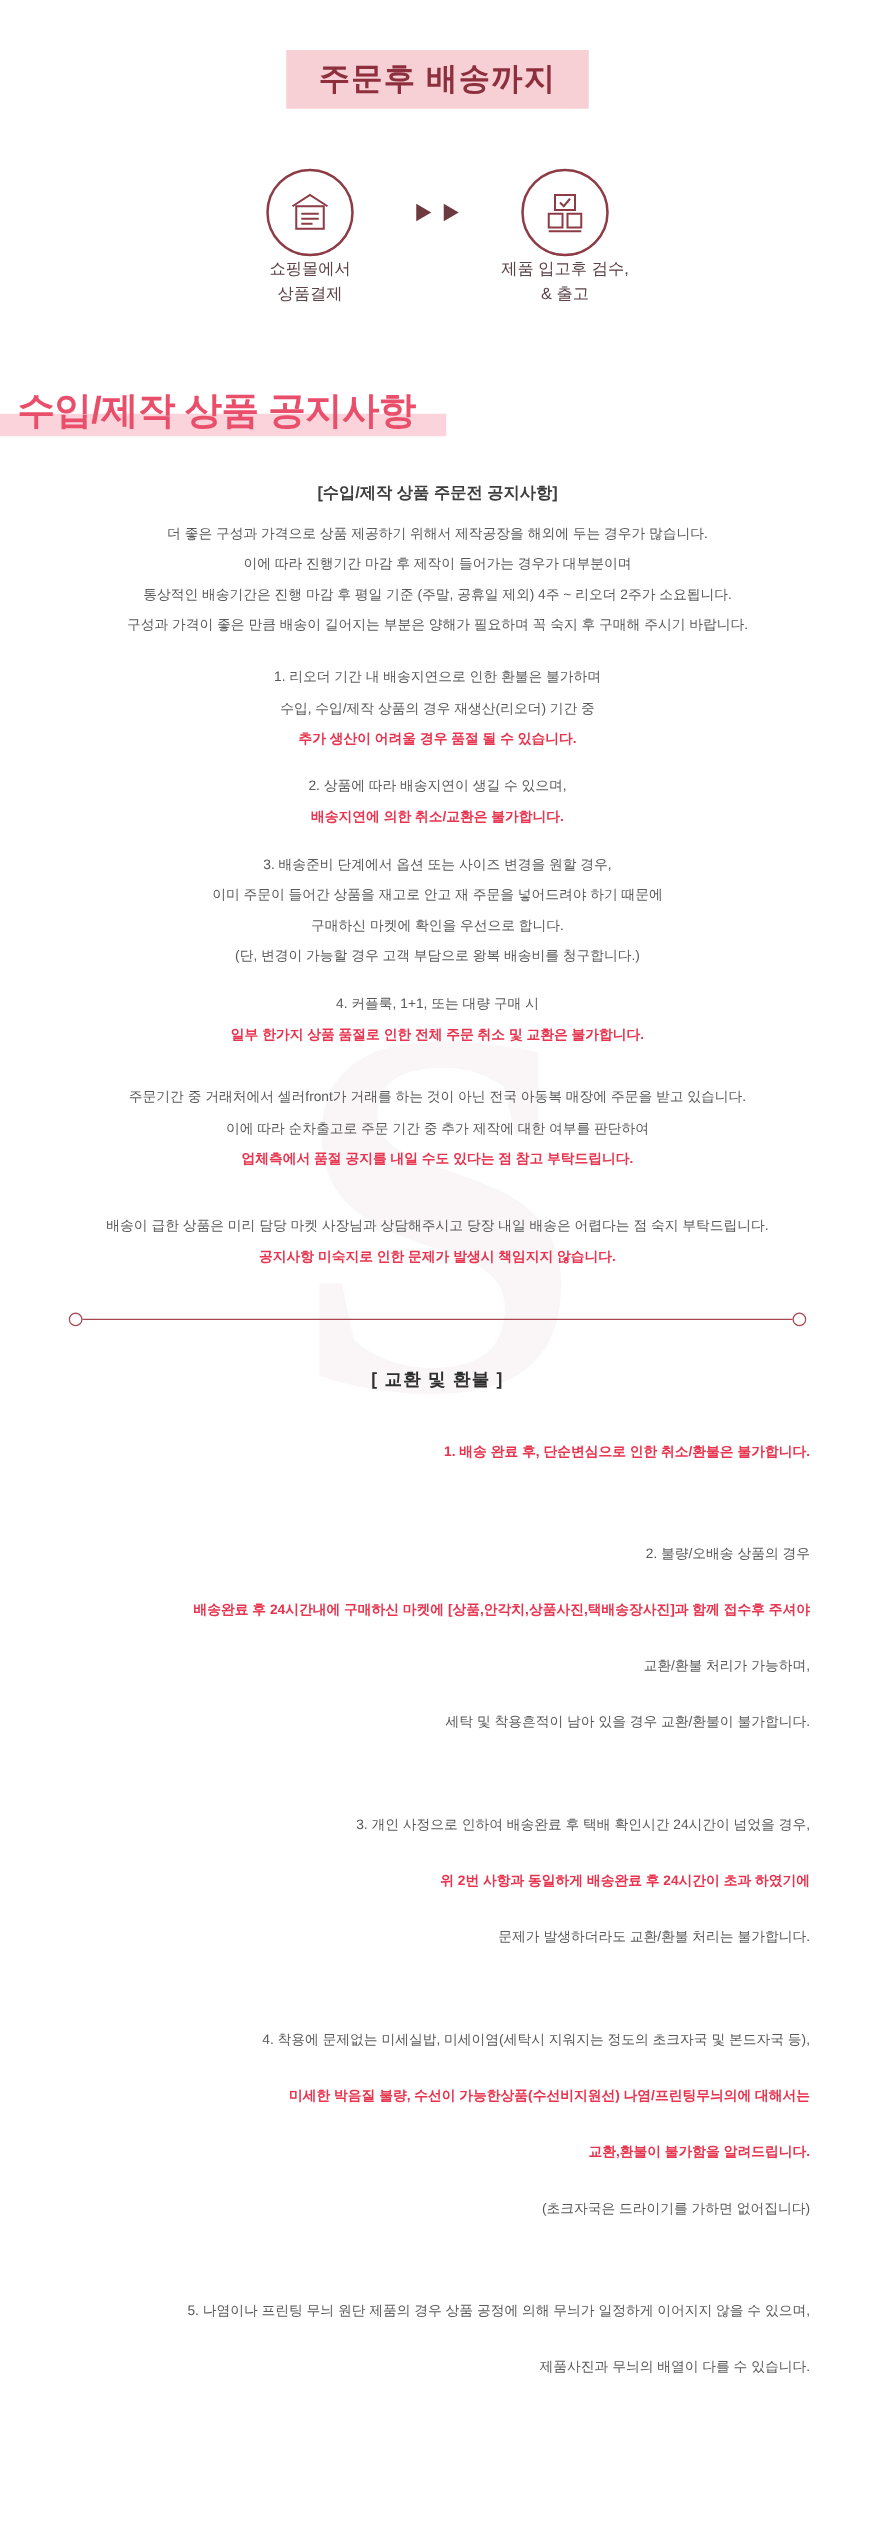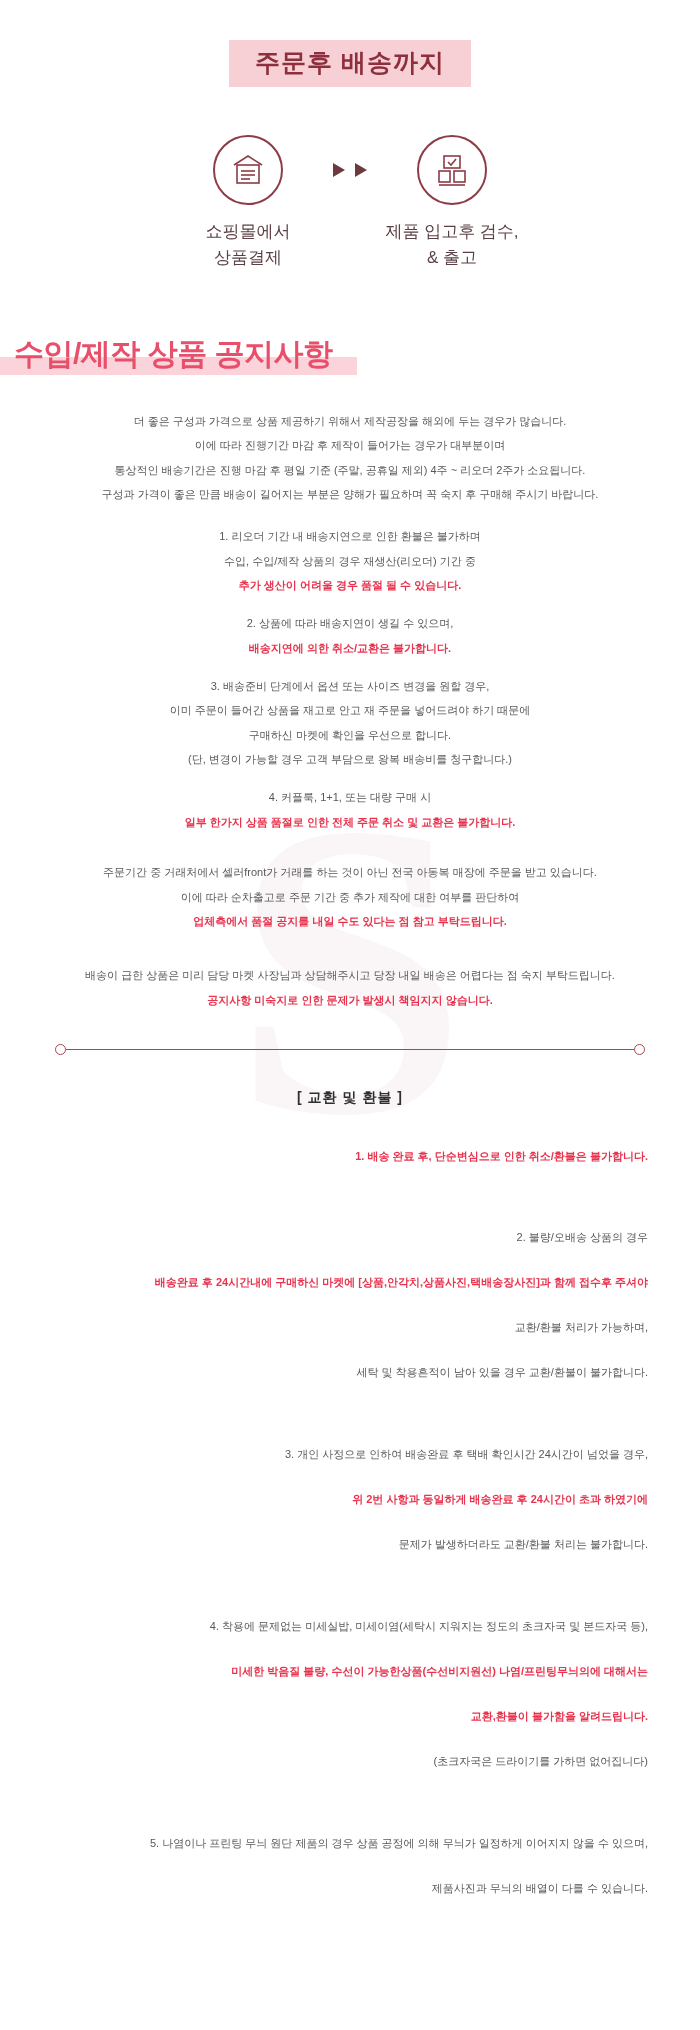--- a/index.html
+++ b/index.html
@@ -65,22 +65,21 @@
     width:70px;height:70px;
     margin:0 auto;
     border:2px solid #8d3b45;
     border-radius:50%;
     display:flex;align-items:center;justify-content:center;
     box-sizing:border-box;
     background:#fff;
   }
   .circle svg{display:block;}
   .step-label{
-    margin-top:14px;
-    font-size:17px;
+    font-size:13px;
     line-height:1.5;
     color:#5b4145;
     white-space:pre-line;
   }
   .arrow{
     margin-top:28px;
     width:0;height:0;
     border-top:7px solid transparent;
     border-bottom:7px solid transparent;
     border-left:12px solid #6d3a3f;
@@ -212,20 +211,21 @@
 &amp; 출고</div>
       </div>
 
     </div>
 
     <div class="headline-wrap">
       <div class="headline">수입/제작 상품 공지사항</div>
     </div>
 
     <div class="block">
+      <div class="sub-title">[수입/제작 상품 주문전 공지사항]</div>
 
       <p class="para">더 좋은 구성과 가격으로 상품 제공하기 위해서 제작공장을 해외에 두는 경우가 많습니다.</p>
       <p class="para">이에 따라 진행기간 마감 후 제작이 들어가는 경우가 대부분이며</p>
       <p class="para">통상적인 배송기간은 진행 마감 후 평일 기준 (주말, 공휴일 제외) 4주 ~ 리오더 2주가 소요됩니다.</p>
       <p class="para">구성과 가격이 좋은 만큼 배송이 길어지는 부분은 양해가 필요하며 꼭 숙지 후 구매해 주시기 바랍니다.</p>
 
       <div style="height:18px"></div>
 
       <div>
         <p class="para">1. 리오더 기간 내 배송지연으로 인한 환불은 불가하며</p>

